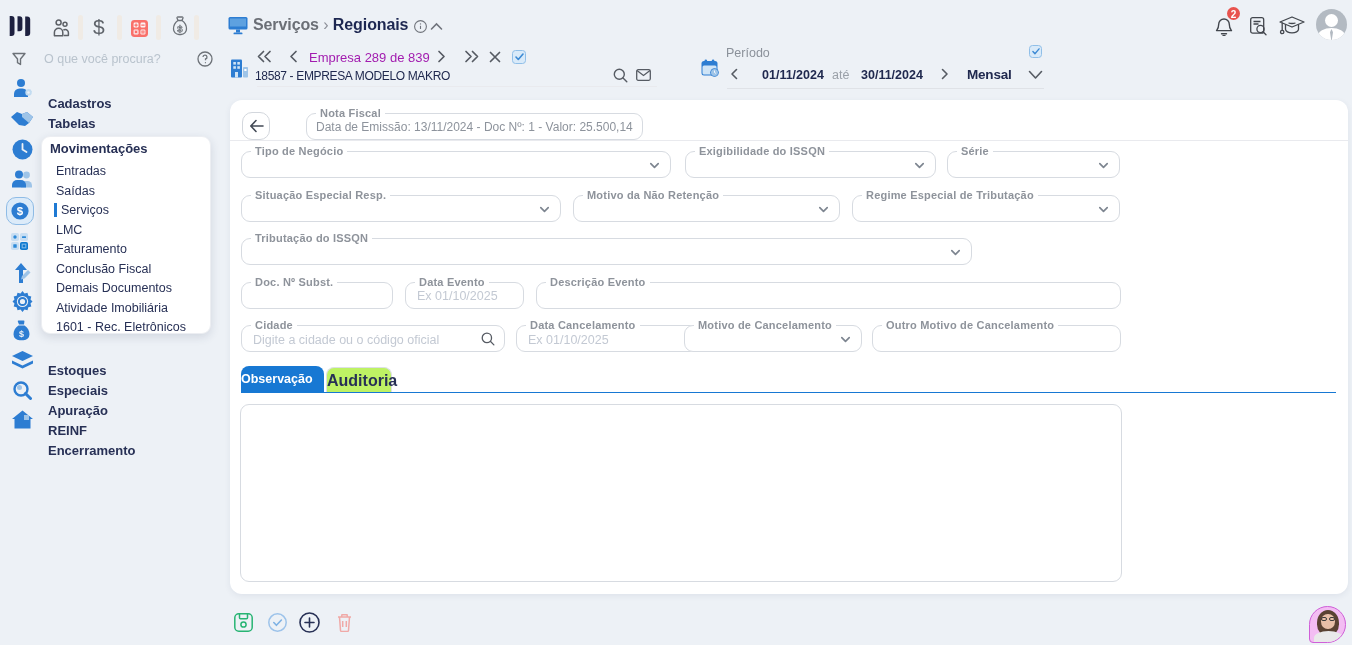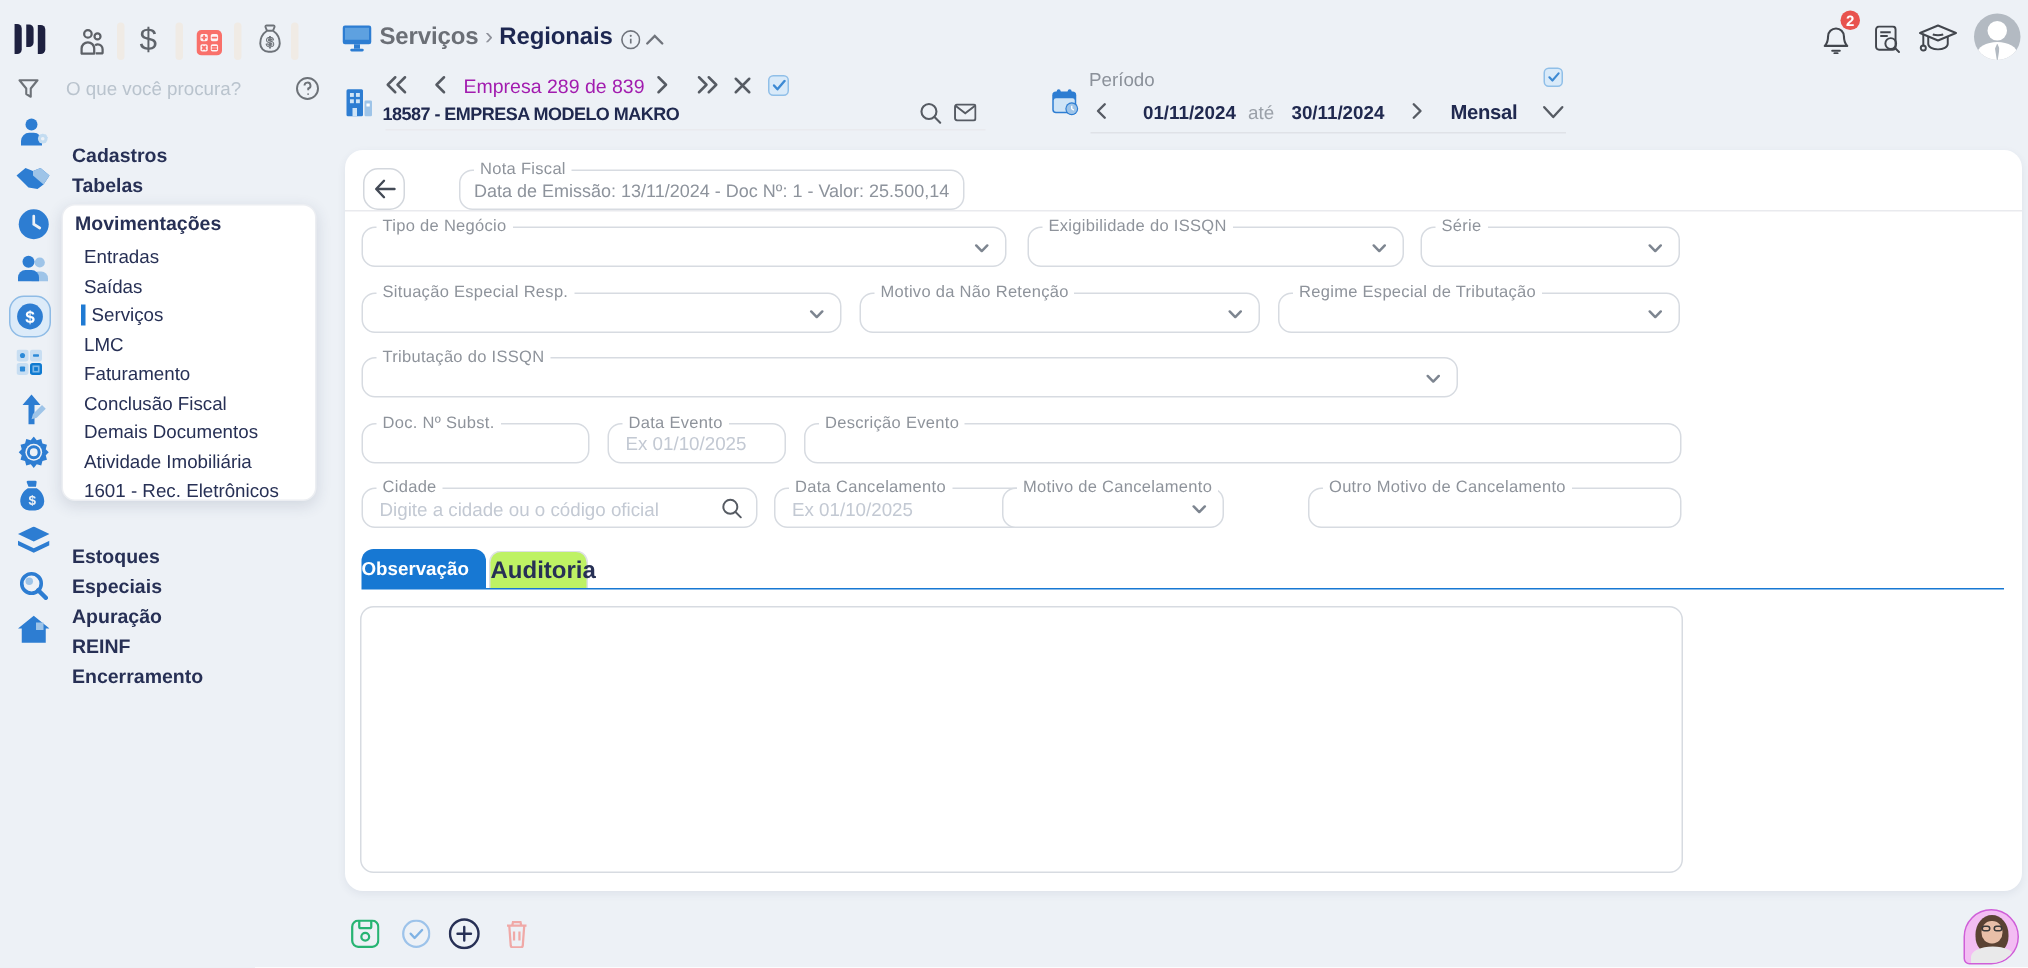--- a/index.html
+++ b/index.html
@@ -6,21 +6,21 @@
 html,body { width:1352px; height:645px; overflow:hidden; }
 #root {
   position:relative; width:1352px; height:645px;
   background:#edf1f6;
   font-family:"Liberation Sans", sans-serif;
   color:#273055;
 }
 .abs { position:absolute; }
 
 .fld { position:absolute; height:27px; border:1px solid #d7dbe1; border-radius:9px; background:#fff; }
-.lbl { position:absolute; top:-7px; left:9px; background:#fff; padding:0 4px; font-size:11px; font-weight:normal; color:#8e939b; line-height:13px; white-space:nowrap; letter-spacing:0.2px; }
+.lbl { position:absolute; top:-7px; left:9px; background:#fff; padding:0 4px; font-size:11px; font-weight:bold; color:#8e939b; line-height:13px; white-space:nowrap; letter-spacing:0.2px; }
 .chev { position:absolute; right:9px; top:7px; width:13px; height:13px; }
 .ph { position:absolute; left:11px; top:6.5px; font-size:12.5px; color:#c3c9d3; white-space:nowrap; }
 
 .mi { position:absolute; left:48px; font-size:13px; font-weight:bold; color:#273055; white-space:nowrap;margin-top:18px; }
 .si { position:absolute; left:56px; font-size:12.5px; color:#273055; white-space:nowrap; }
 .divline { position:absolute; background:#e9eaee; height:1px; }
 </style>
 </head>
 <body>
 <div id="root">
@@ -198,21 +198,21 @@
   <svg class="abs" style="left:464px;top:50px" width="16" height="13" viewBox="0 0 16 13" fill="none" stroke="#565b63" stroke-width="1.7" stroke-linecap="round" stroke-linejoin="round">
     <path d="M2 1.5 L7 6.5 l-5 5 M8.5 1.5 L13.5 6.5 l-5 5"></path>
   </svg>
   <svg class="abs" style="left:489px;top:51px" width="12" height="12" viewBox="0 0 12 12" fill="none" stroke="#565b63" stroke-width="1.7" stroke-linecap="round">
     <path d="M1.5 1.5 l9 9 M10.5 1.5 l-9 9"></path>
   </svg>
   <div class="abs" style="left:512px;top:50px;width:14px;height:14px;background:#d9eaf9;border:1.4px solid #90bfe8;border-radius:3.5px"></div>
   <svg class="abs" style="left:515px;top:53px" width="9" height="8" viewBox="0 0 9 8" fill="none" stroke="#3d8ad4" stroke-width="1.6" stroke-linecap="round" stroke-linejoin="round">
       <path d="M1 4 l2.3 2.5 L8 1"></path>
     </svg>
-  <div class="abs" style="left:255px;top:69px;font-size:12px;font-weight:bold;color:#20294f;letter-spacing:-0.35px">18587 - EMPRESA MODELO MAKRO</div>
+  <div class="abs" style="left:255px;top:69px;font-size:12px;font-weight:normal;color:#20294f;letter-spacing:-0.35px">18587 - EMPRESA MODELO MAKRO</div>
   <svg class="abs" style="left:613px;top:68px" width="15" height="15" viewBox="0 0 15 15" fill="none" stroke="#565b63" stroke-width="1.4">
     <circle cx="6.3" cy="6.3" r="5"></circle>
       <path d="M10 10 l3.8 3.8" stroke-linecap="round"></path>
   </svg>
   <svg class="abs" style="left:636px;top:69px" width="15" height="12" viewBox="0 0 15 12" fill="none" stroke="#565b63" stroke-width="1.3">
     <rect x="0.7" y="0.7" width="13.6" height="10.6" rx="1.5"></rect>
     <path d="M1 1.5 L7.5 6.5 L14 1.5"></path>
   </svg>
   <div class="divline" style="left:257px;top:86px;width:400px"></div>
 
@@ -344,21 +344,21 @@
     <div class="ph">Digite a cidade ou o código oficial</div>
     <svg class="abs" style="right:9px;top:6px" width="14" height="14" viewBox="0 0 15 15" fill="none" stroke="#565b63" stroke-width="1.4">
       <circle cx="6.3" cy="6.3" r="5"></circle>
         <path d="M10 10 l3.8 3.8" stroke-linecap="round"></path>
     </svg>
   </div>
   <div class="fld" style="left:516px;top:325px;width:182px">
     <span class="lbl">Data Cancelamento</span>
     <div class="ph">Ex 01/10/2025</div>
   </div>
-  <div class="fld" style="left:668px;top:325px;width:148px">
+  <div class="fld" style="left:684px;top:325px;width:178px">
     <span class="lbl">Motivo de Cancelamento</span>
     <svg class="chev" viewBox="0 0 14 14" fill="none" stroke="#7d8590" stroke-width="1.8" stroke-linecap="round" stroke-linejoin="round">
         <path d="M3 5 l4 4 4-4"></path>
       </svg>
   </div>
   <div class="fld" style="left:872px;top:325px;width:249px">
     <span class="lbl">Outro Motivo de Cancelamento</span>
   </div>
 
   <div class="abs" style="left:241px;top:366px;width:83px;height:26px;background:#1778d3;border-radius:8px 8px 0 0;color:#fff;font-size:12.5px;font-weight:bold;text-align:left;line-height:26px">Observação</div>

